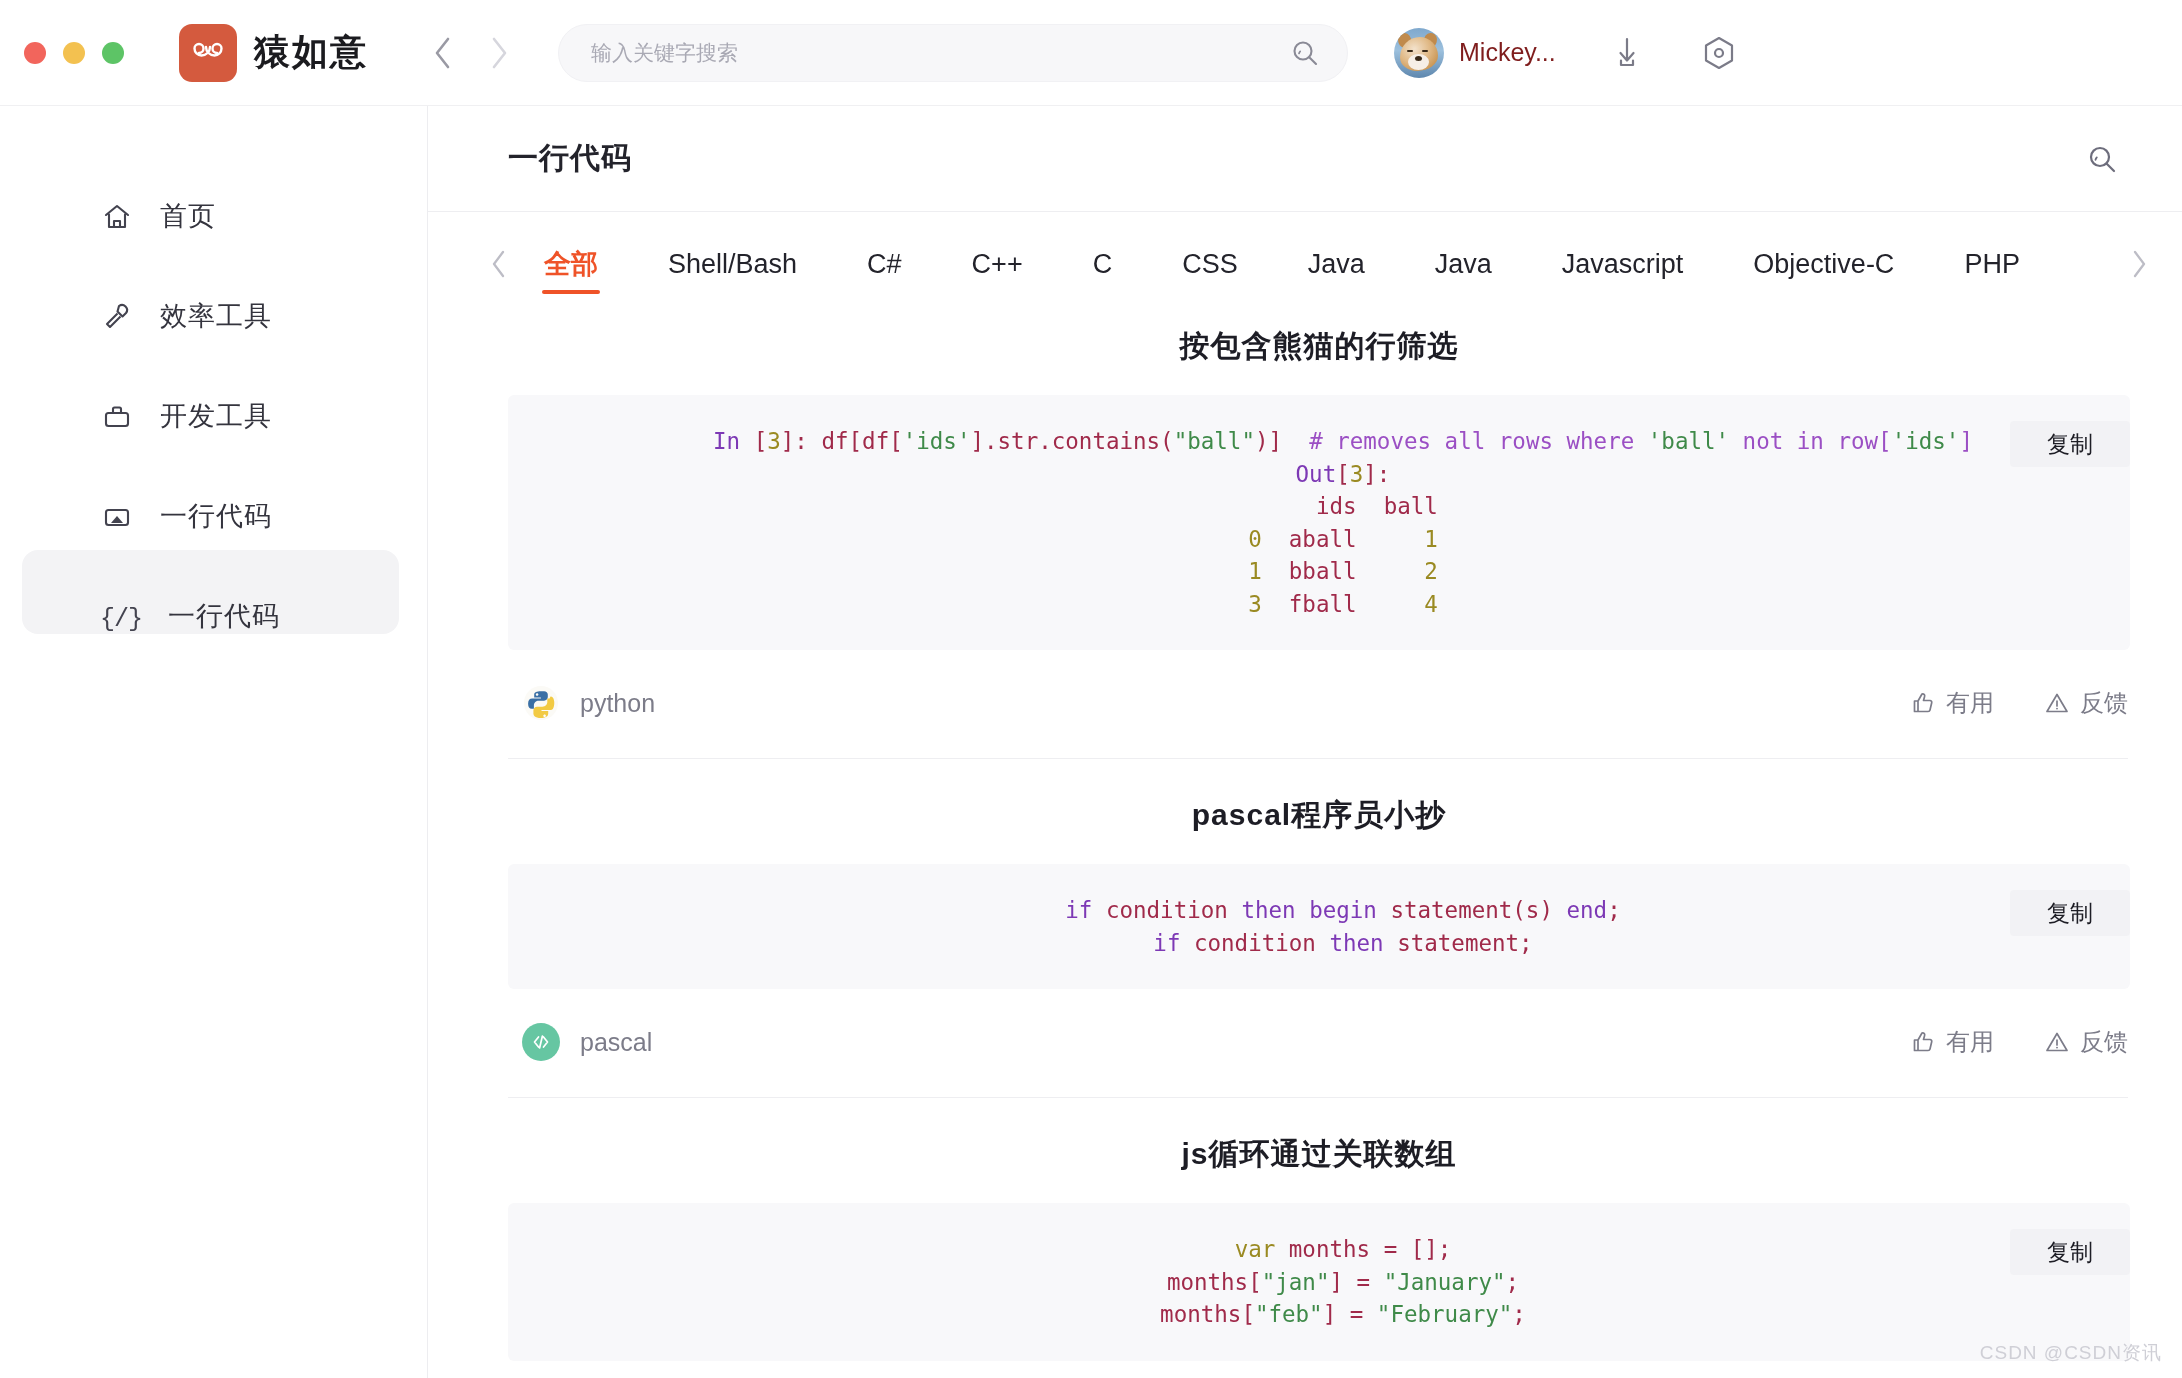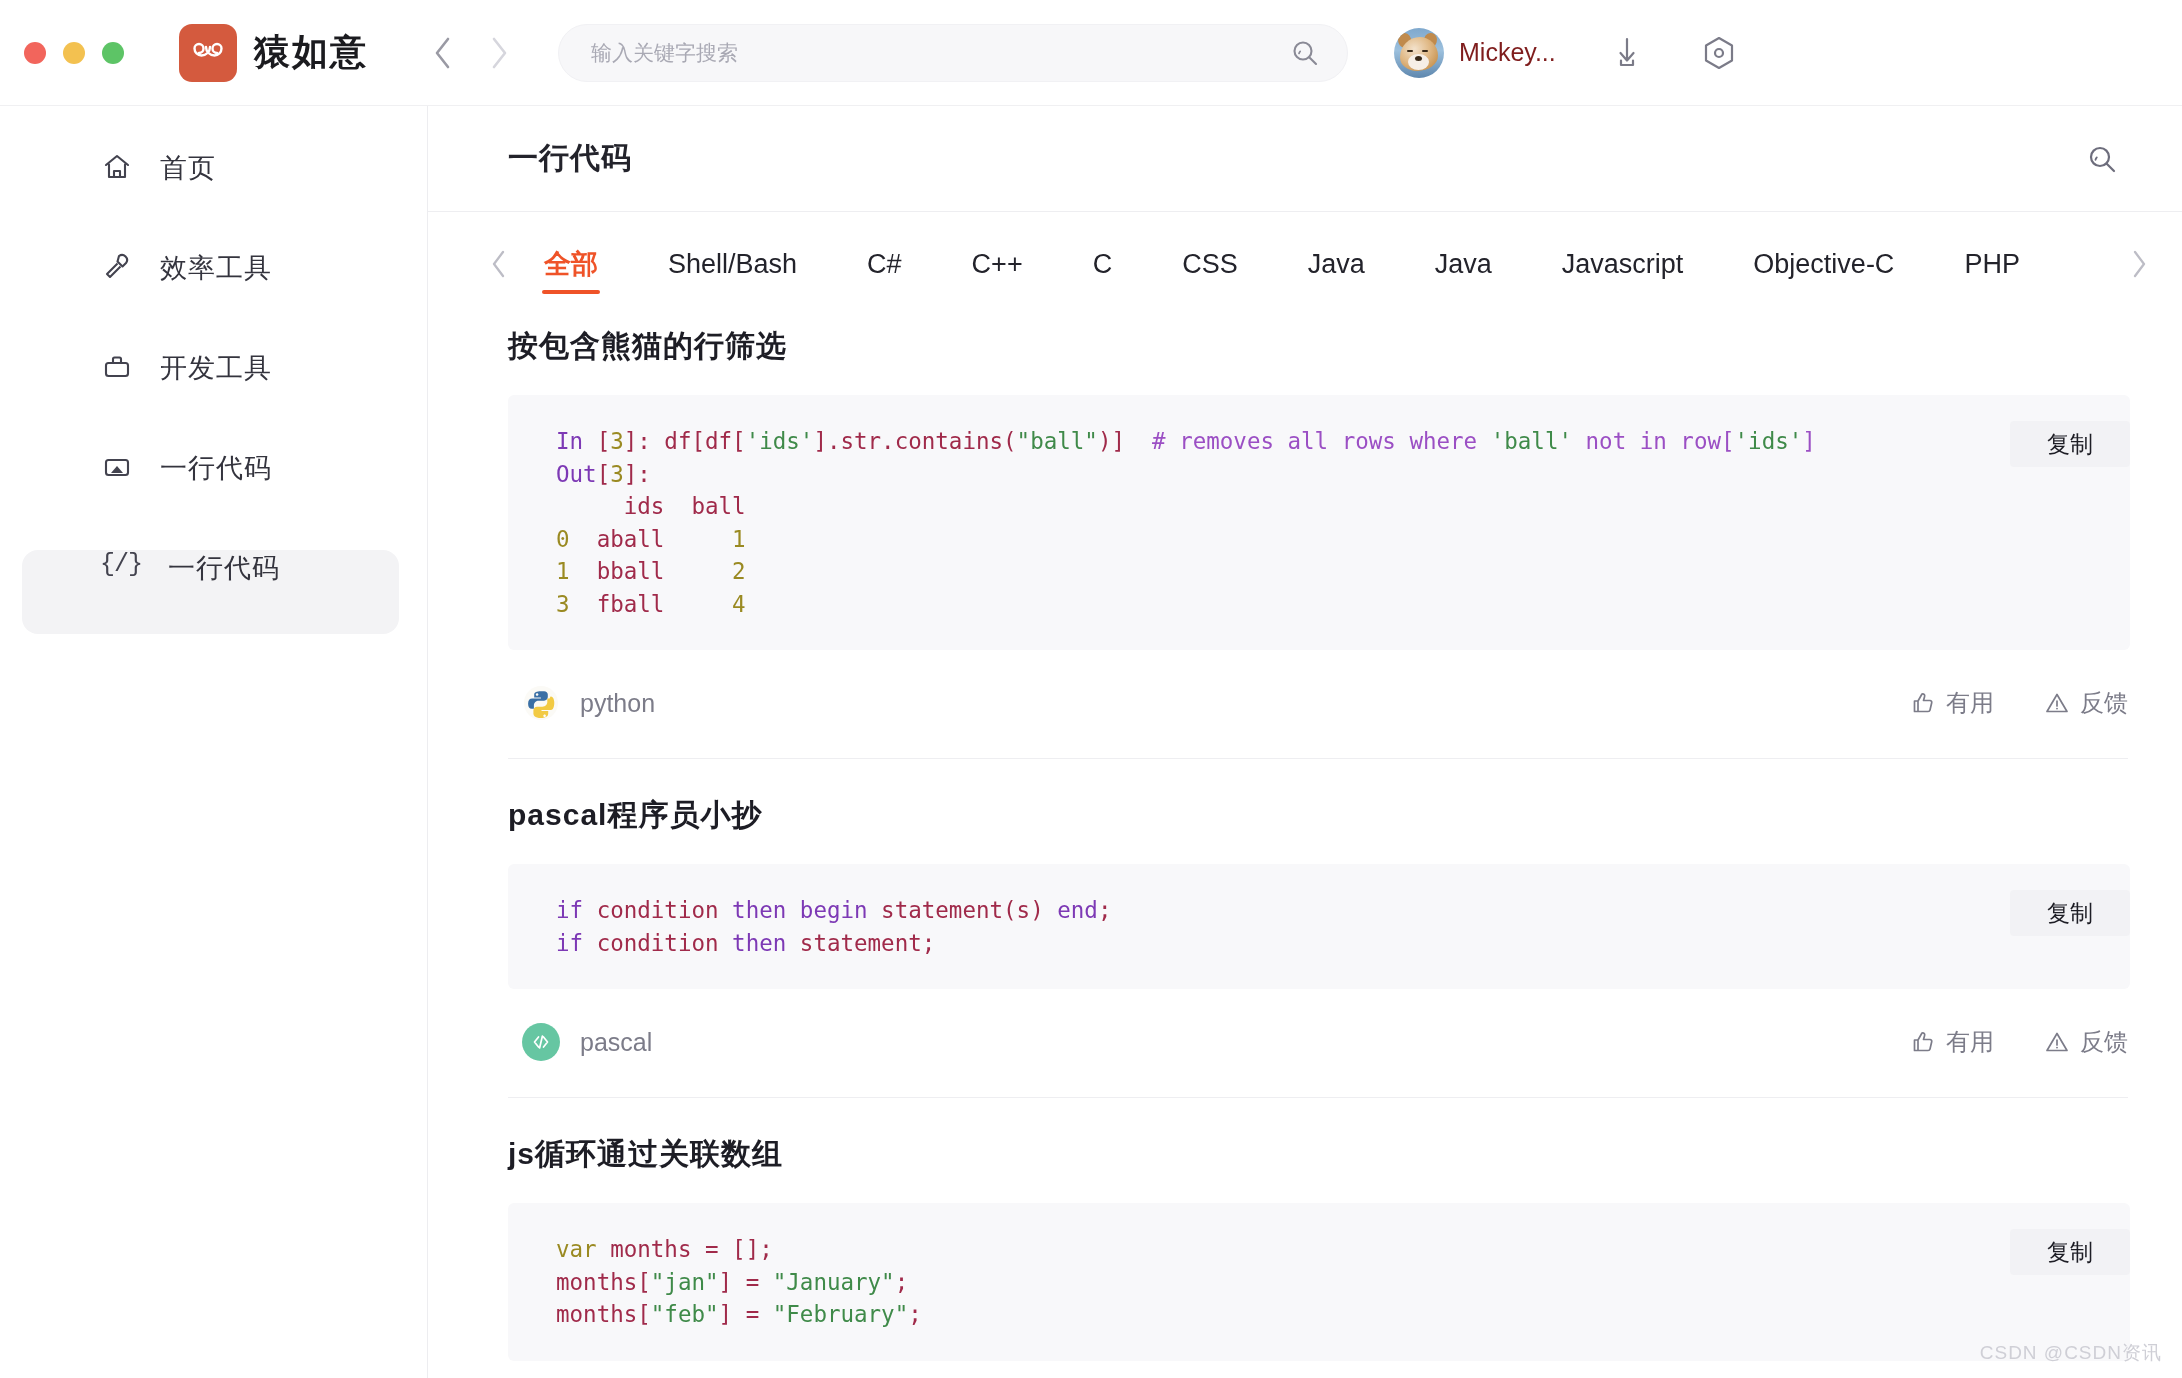--- a/index.html
+++ b/index.html
@@ -91,21 +91,21 @@
   .sidebar {
     width: 428px; min-width:428px;
     background:#fff;
     border-right:1px solid #ededf0;
     padding-top: 44px;
   }
   .side-item {
     height: 84px;
     margin: 0 28px 16px 22px;
     border-radius: 16px;
-    display:flex; align-items:flex-start;
+    display:flex; align-items:flex-end;
     padding-left: 78px;
     gap: 26px;
     color:#3d3d48;
     cursor:pointer;
   }
   .side-item.active { background:#f3f3f5; }
   .side-icon { width:34px; height:34px; display:flex; align-items:center; justify-content:center; color:#43434f; flex:none; }
   .side-label { font-size:27px; color:#34343e; letter-spacing:1px; }
   .side-codeicon { font-size:25px; color:#43434f; font-family:"Liberation Mono", monospace; letter-spacing:-1px; }
 
@@ -143,21 +143,21 @@
     transform:translateX(-50%);
     width:58px; height:4px; background:#ef5328; border-radius:2px;
   }
   .tab-sep { width:26px; }
 
   .content {
     flex:1; min-height:0; overflow:hidden;
     padding: 0 52px 0 80px;
   }
 
-  .snippet { padding-top: 10px; }
+  .snippet { padding-top: 10px; text-align: center; }
   .snip-title { font-size:30px; font-weight:700; color:#1d1d25; letter-spacing:1px; margin-bottom:28px; }
 
   .codebox {
     background:#f8f8fa;
     border-radius: 6px;
     position:relative;
     padding: 30px 0 30px 48px;
     min-height: 40px;
   }
   .code {

